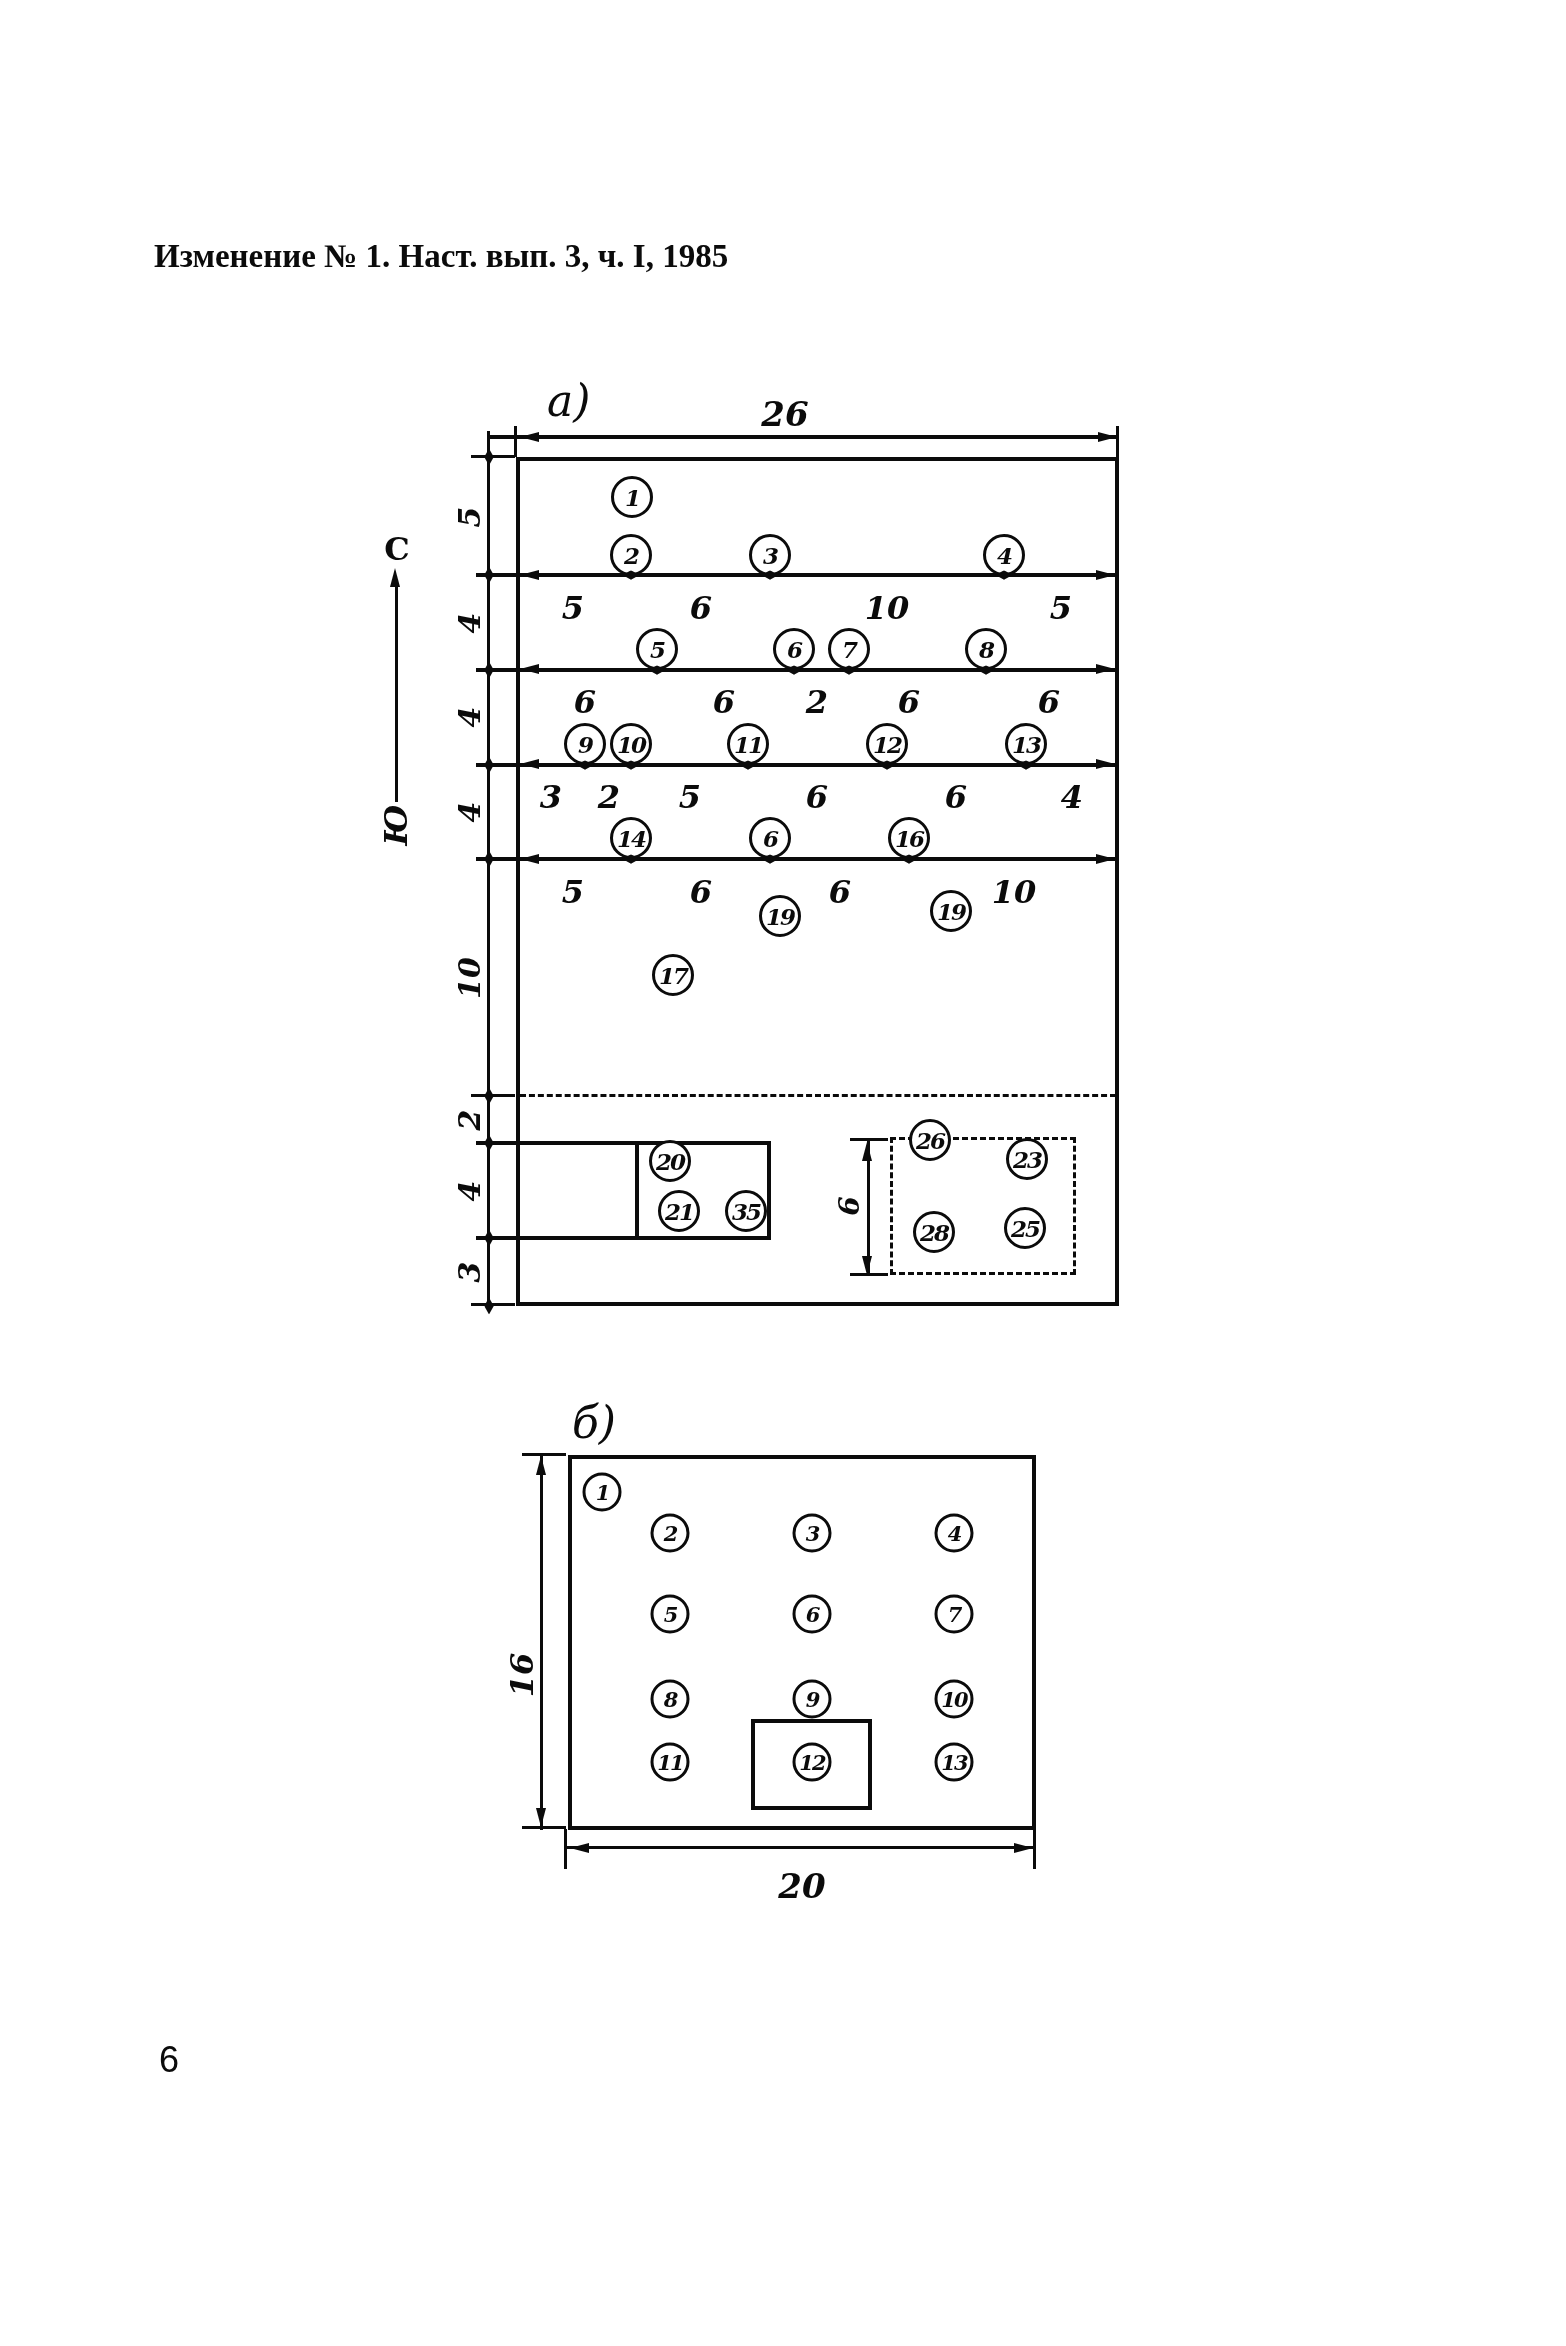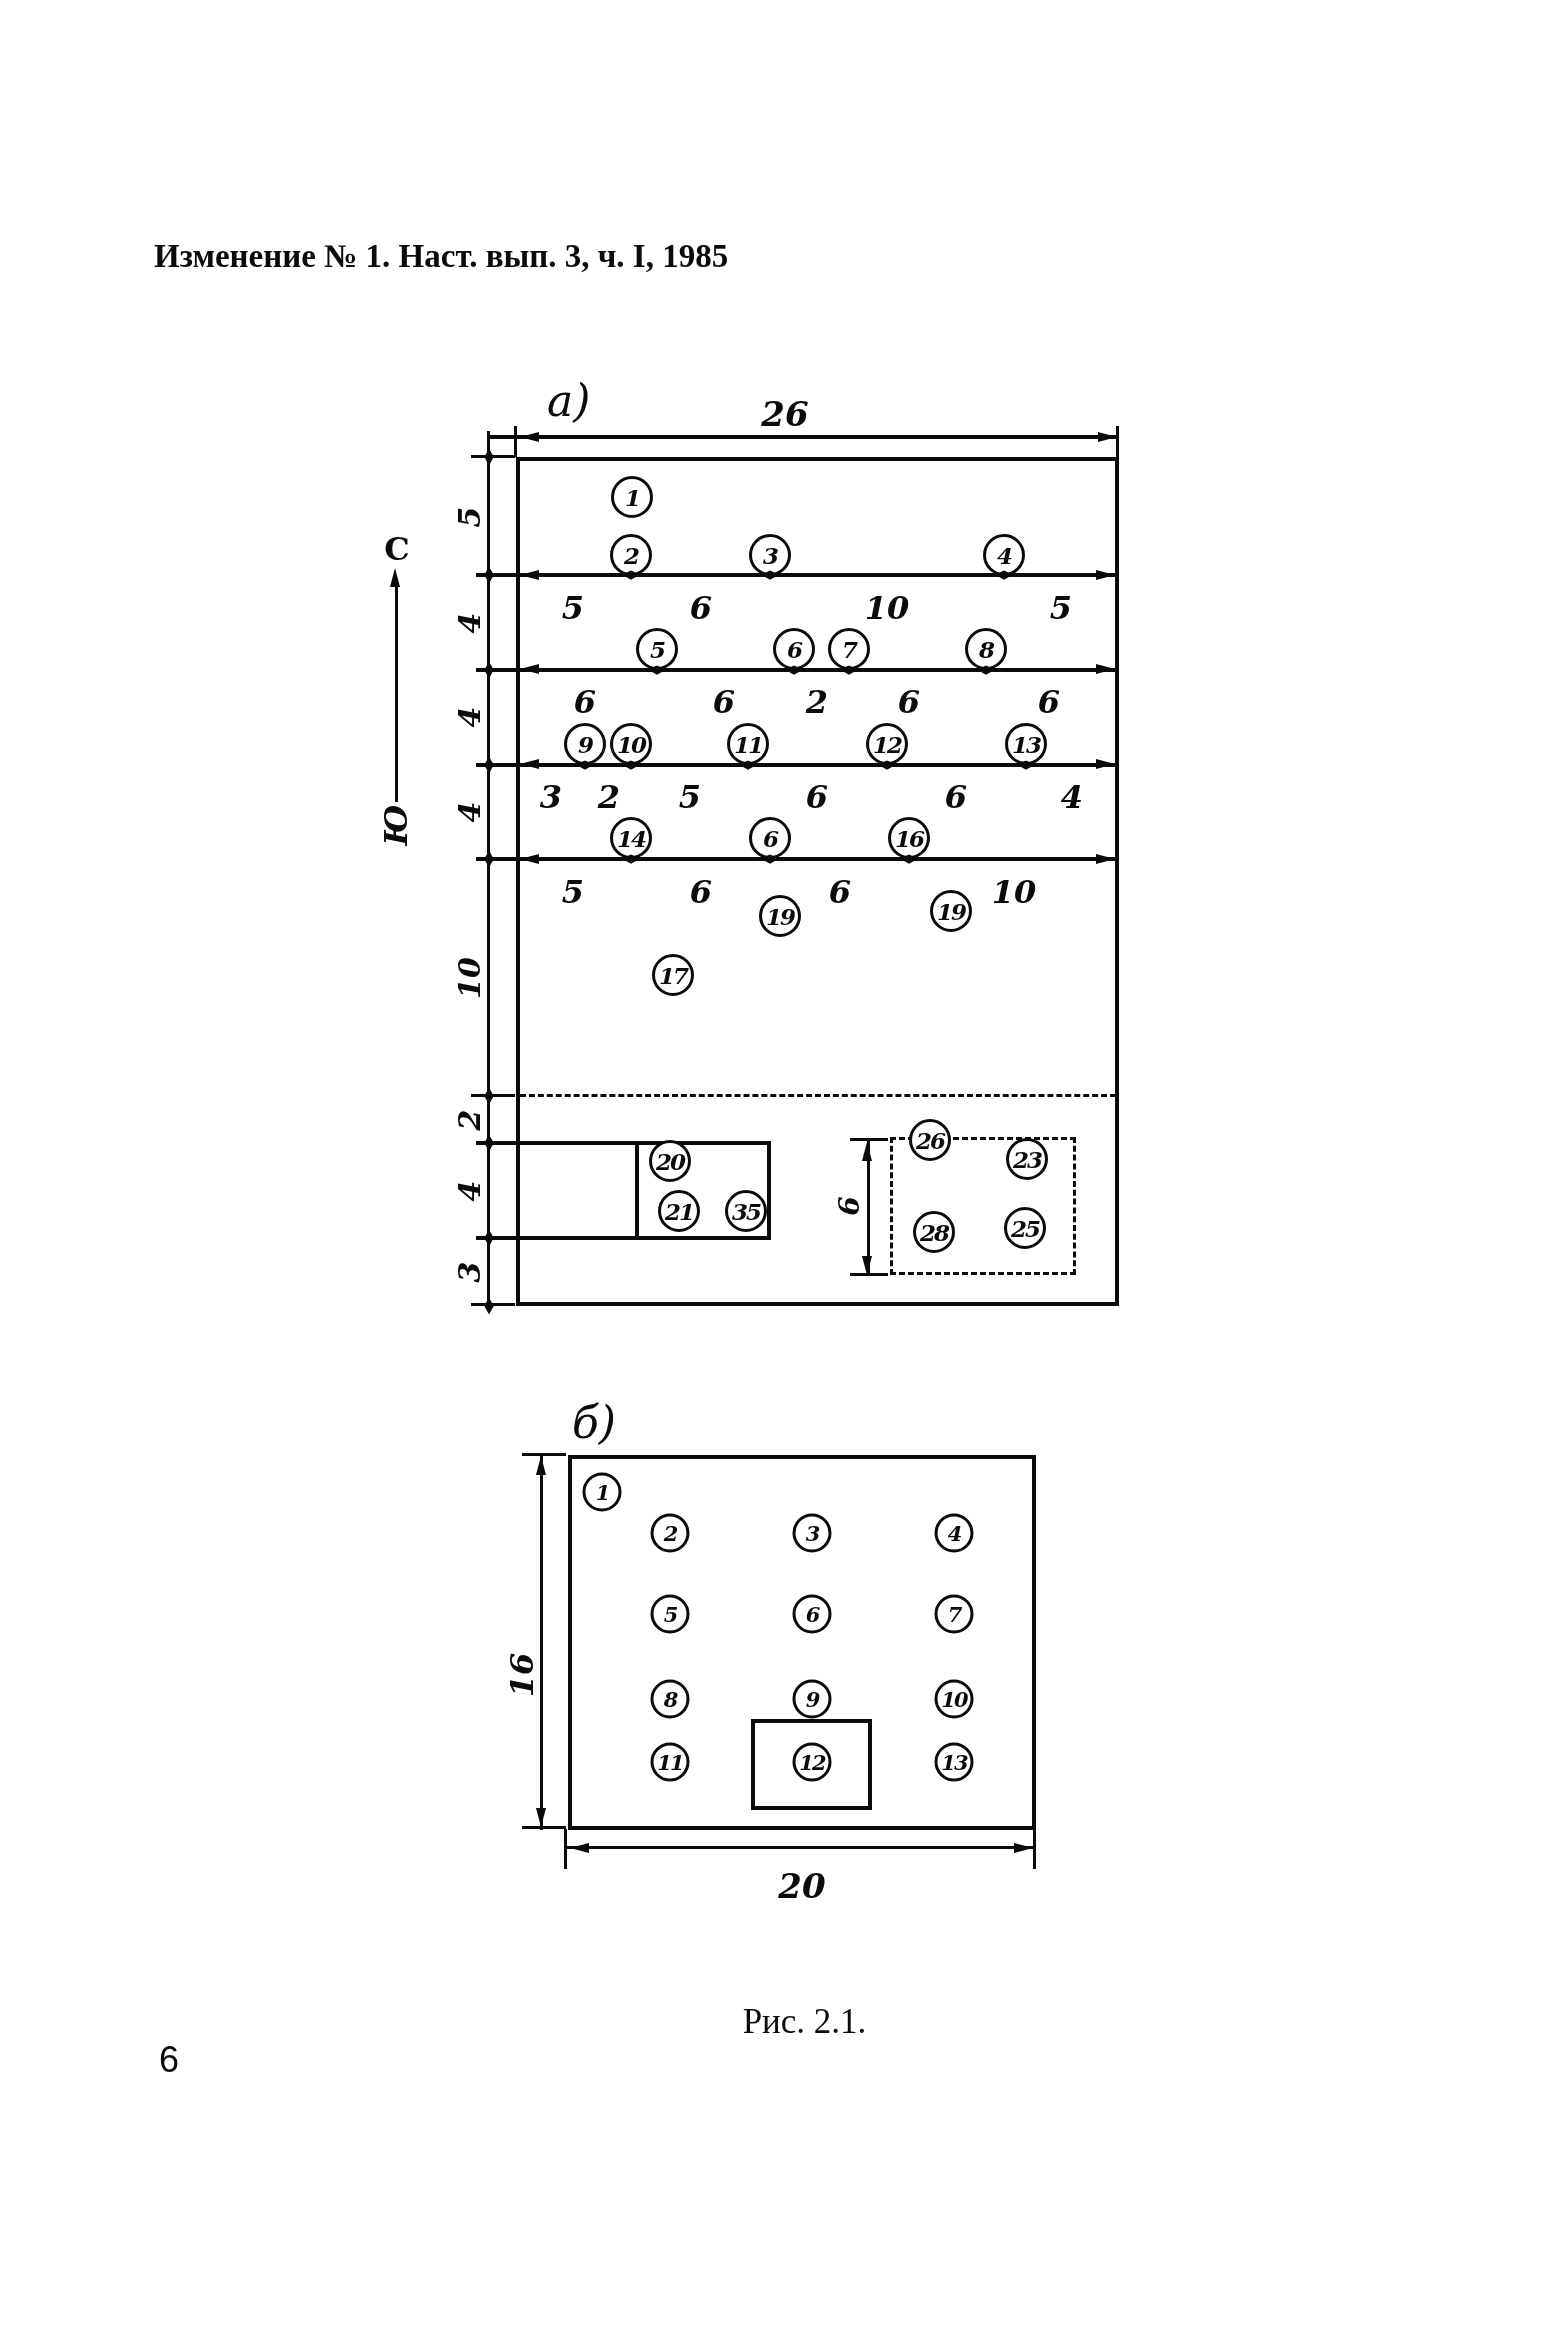--- a/index.html
+++ b/index.html
@@ -120,21 +120,20 @@
     <div class="box" style="left:751px;top:1719px;width:121px;height:91px;"></div>
 
     <div class="ln" style="left:564px;top:1829px;width:2.8px;height:40px;"></div>
     <div class="ln" style="left:1033px;top:1829px;width:2.8px;height:40px;"></div>
     <div class="ln" style="left:566px;top:1846px;width:470px;height:2.8px;"></div>
     <div class="arr-l" style="left:570px;top:1843px;"></div>
     <div class="arr-r" style="left:1014px;top:1843px;"></div>
     <div class="num" style="left:802px;top:1866px;font-size:34px;">20</div>
   </div>
 
-  <div class="caption" style="left:606px;top:2002px;">Рис. 2.1.</div>
   <div class="pagenum" style="left:159px;top:2039px;">6</div>
 
 <div class="pt" style="left: 632px; top: 497px;">1</div>
     <div class="pt" style="left: 631px; top: 555px;">2</div>
     <div class="htick" style="left: 631px; top: 575px;"></div>
     <div class="pt" style="left: 770px; top: 555px;">3</div>
     <div class="htick" style="left: 770px; top: 575px;"></div>
     <div class="pt" style="left: 1004px; top: 555px;">4</div>
     <div class="htick" style="left: 1004px; top: 575px;"></div>
     <div class="pt" style="left: 657px; top: 649px;">5</div>

